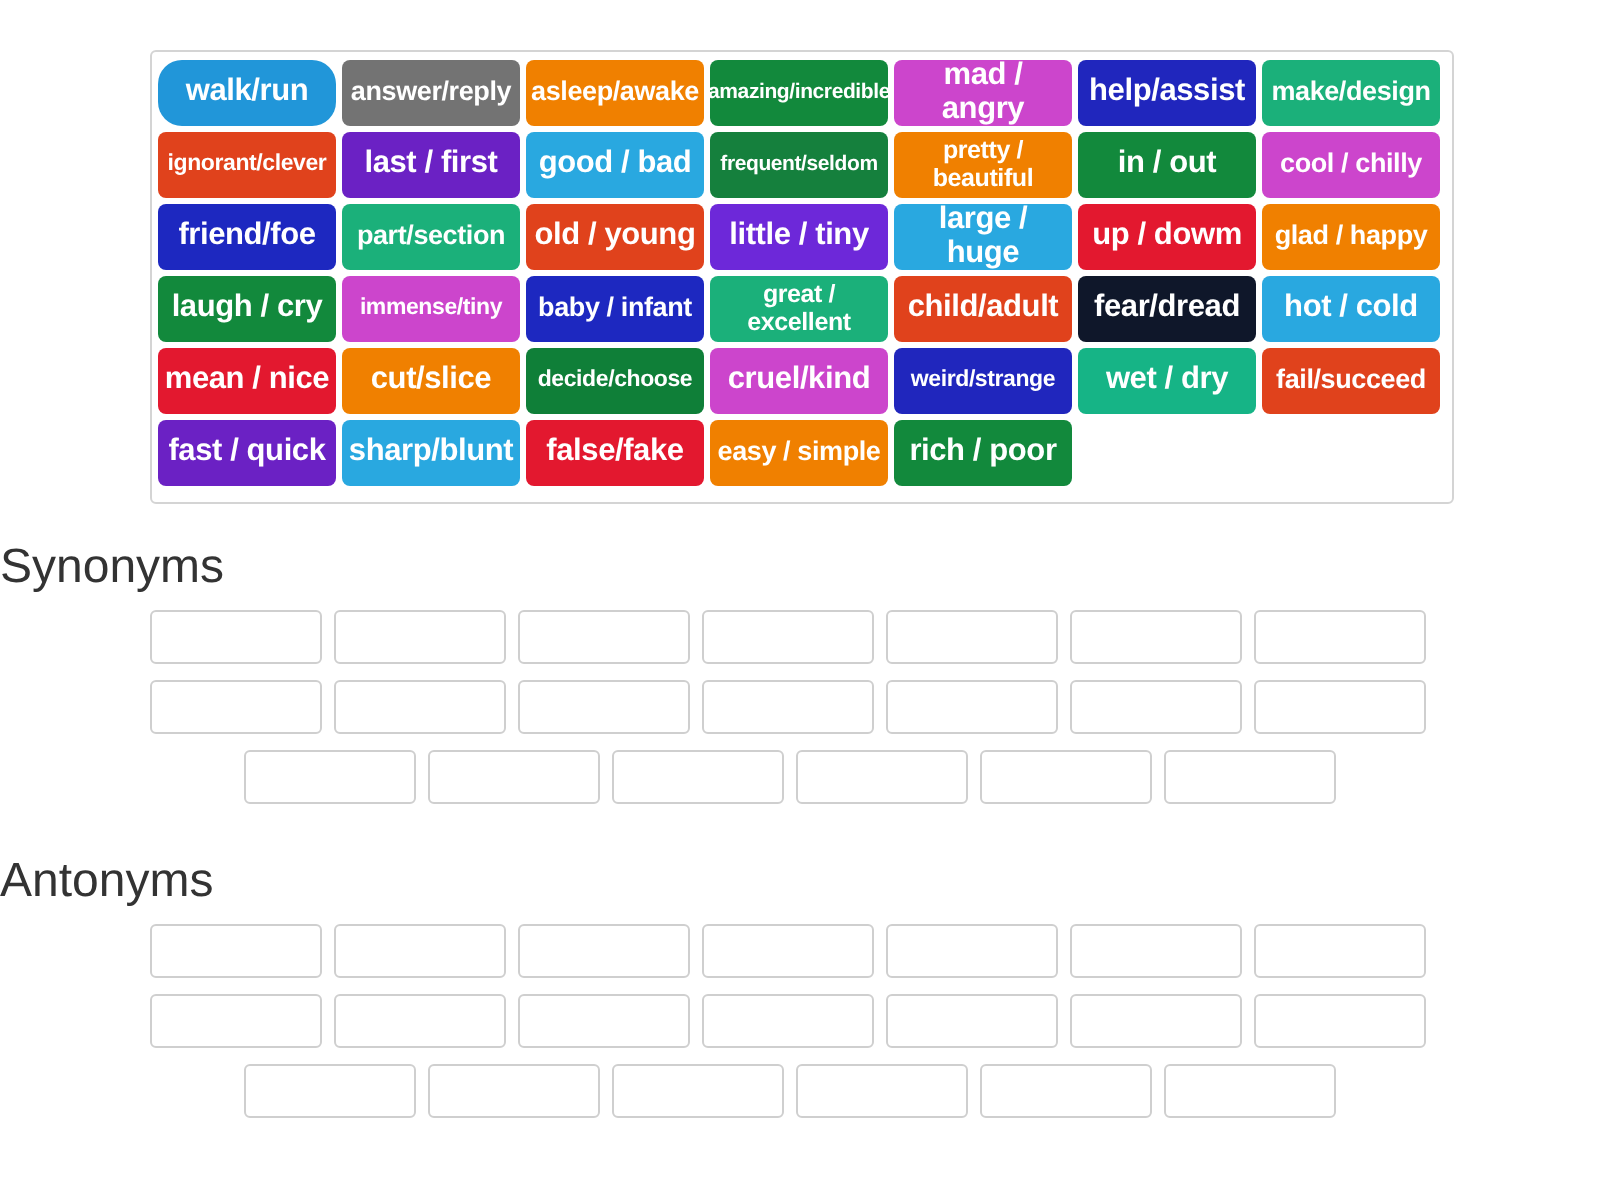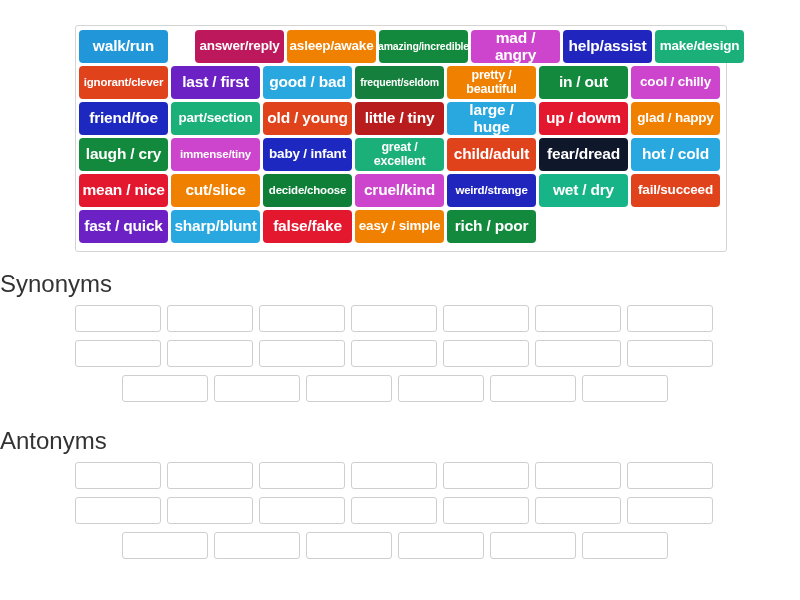--- a/index.html
+++ b/index.html
@@ -90,42 +90,42 @@
     border: 1px solid #cfcfcf;
     border-radius: 3px;
     background: #ffffff;
   }
 </style>
 </head>
 <body>
 
 <div id="word-bank">
     <div class="bank-row">
-      <div class="tile s16" style="background: rgb(33, 150, 217);">walk/run</div>
-      <div class="tile s14" style="background: #be185d; margin-left: 24px;">answer/reply</div>
+      <div class="tile s16" style="background: rgb(33, 150, 217); border-radius: 12px;">walk/run</div>
+      <div class="tile s14" style="background: #737373;">answer/reply</div>
       <div class="tile s14" style="background: rgb(240, 128, 0);">asleep/awake</div>
       <div class="tile s11" style="background: rgb(18, 137, 60);">amazing/incredible</div>
       <div class="tile s16" style="background: rgb(204, 69, 204);">mad / angry</div>
       <div class="tile s16" style="background: rgb(32, 38, 189);">help/assist</div>
       <div class="tile s14" style="background: rgb(27, 176, 122);">make/design</div>
     </div>
     <div class="bank-row">
       <div class="tile s12" style="background: rgb(224, 66, 28);">ignorant/clever</div>
       <div class="tile s16" style="background: rgb(107, 33, 196);">last / first</div>
       <div class="tile s16" style="background: rgb(41, 168, 224); text-align: right;">good / bad</div>
       <div class="tile s11" style="background: #15803d;">frequent/seldom</div>
       <div class="tile two" style="background: rgb(240, 128, 0);">pretty /<br>beautiful</div>
       <div class="tile s16" style="background: rgb(18, 137, 60);">in / out</div>
       <div class="tile s14" style="background: rgb(204, 69, 204);">cool / chilly</div>
     </div>
     <div class="bank-row">
       <div class="tile s16" style="background: rgb(29, 40, 192);">friend/foe</div>
       <div class="tile s14" style="background: rgb(27, 176, 122);">part/section</div>
       <div class="tile s16" style="background: rgb(224, 66, 28);">old / young</div>
-      <div class="tile s16" style="background: #b91c1c;">little / tiny</div>
+      <div class="tile s16" style="background: #6d28d9;">little / tiny</div>
       <div class="tile s16" style="background: rgb(41, 168, 224);">large / huge</div>
       <div class="tile s16" style="background: rgb(227, 24, 47);">up / dowm</div>
       <div class="tile s14" style="background: rgb(240, 128, 0);">glad / happy</div>
     </div>
     <div class="bank-row">
       <div class="tile s16" style="background: rgb(18, 137, 60);">laugh / cry</div>
       <div class="tile s12" style="background: rgb(204, 69, 204);">immense/tiny</div>
       <div class="tile s14" style="background: rgb(29, 40, 192);">baby / infant</div>
       <div class="tile two" style="background: rgb(27, 176, 122);">great /<br>excellent</div>
       <div class="tile s16" style="background: rgb(224, 66, 28);">child/adult</div>

